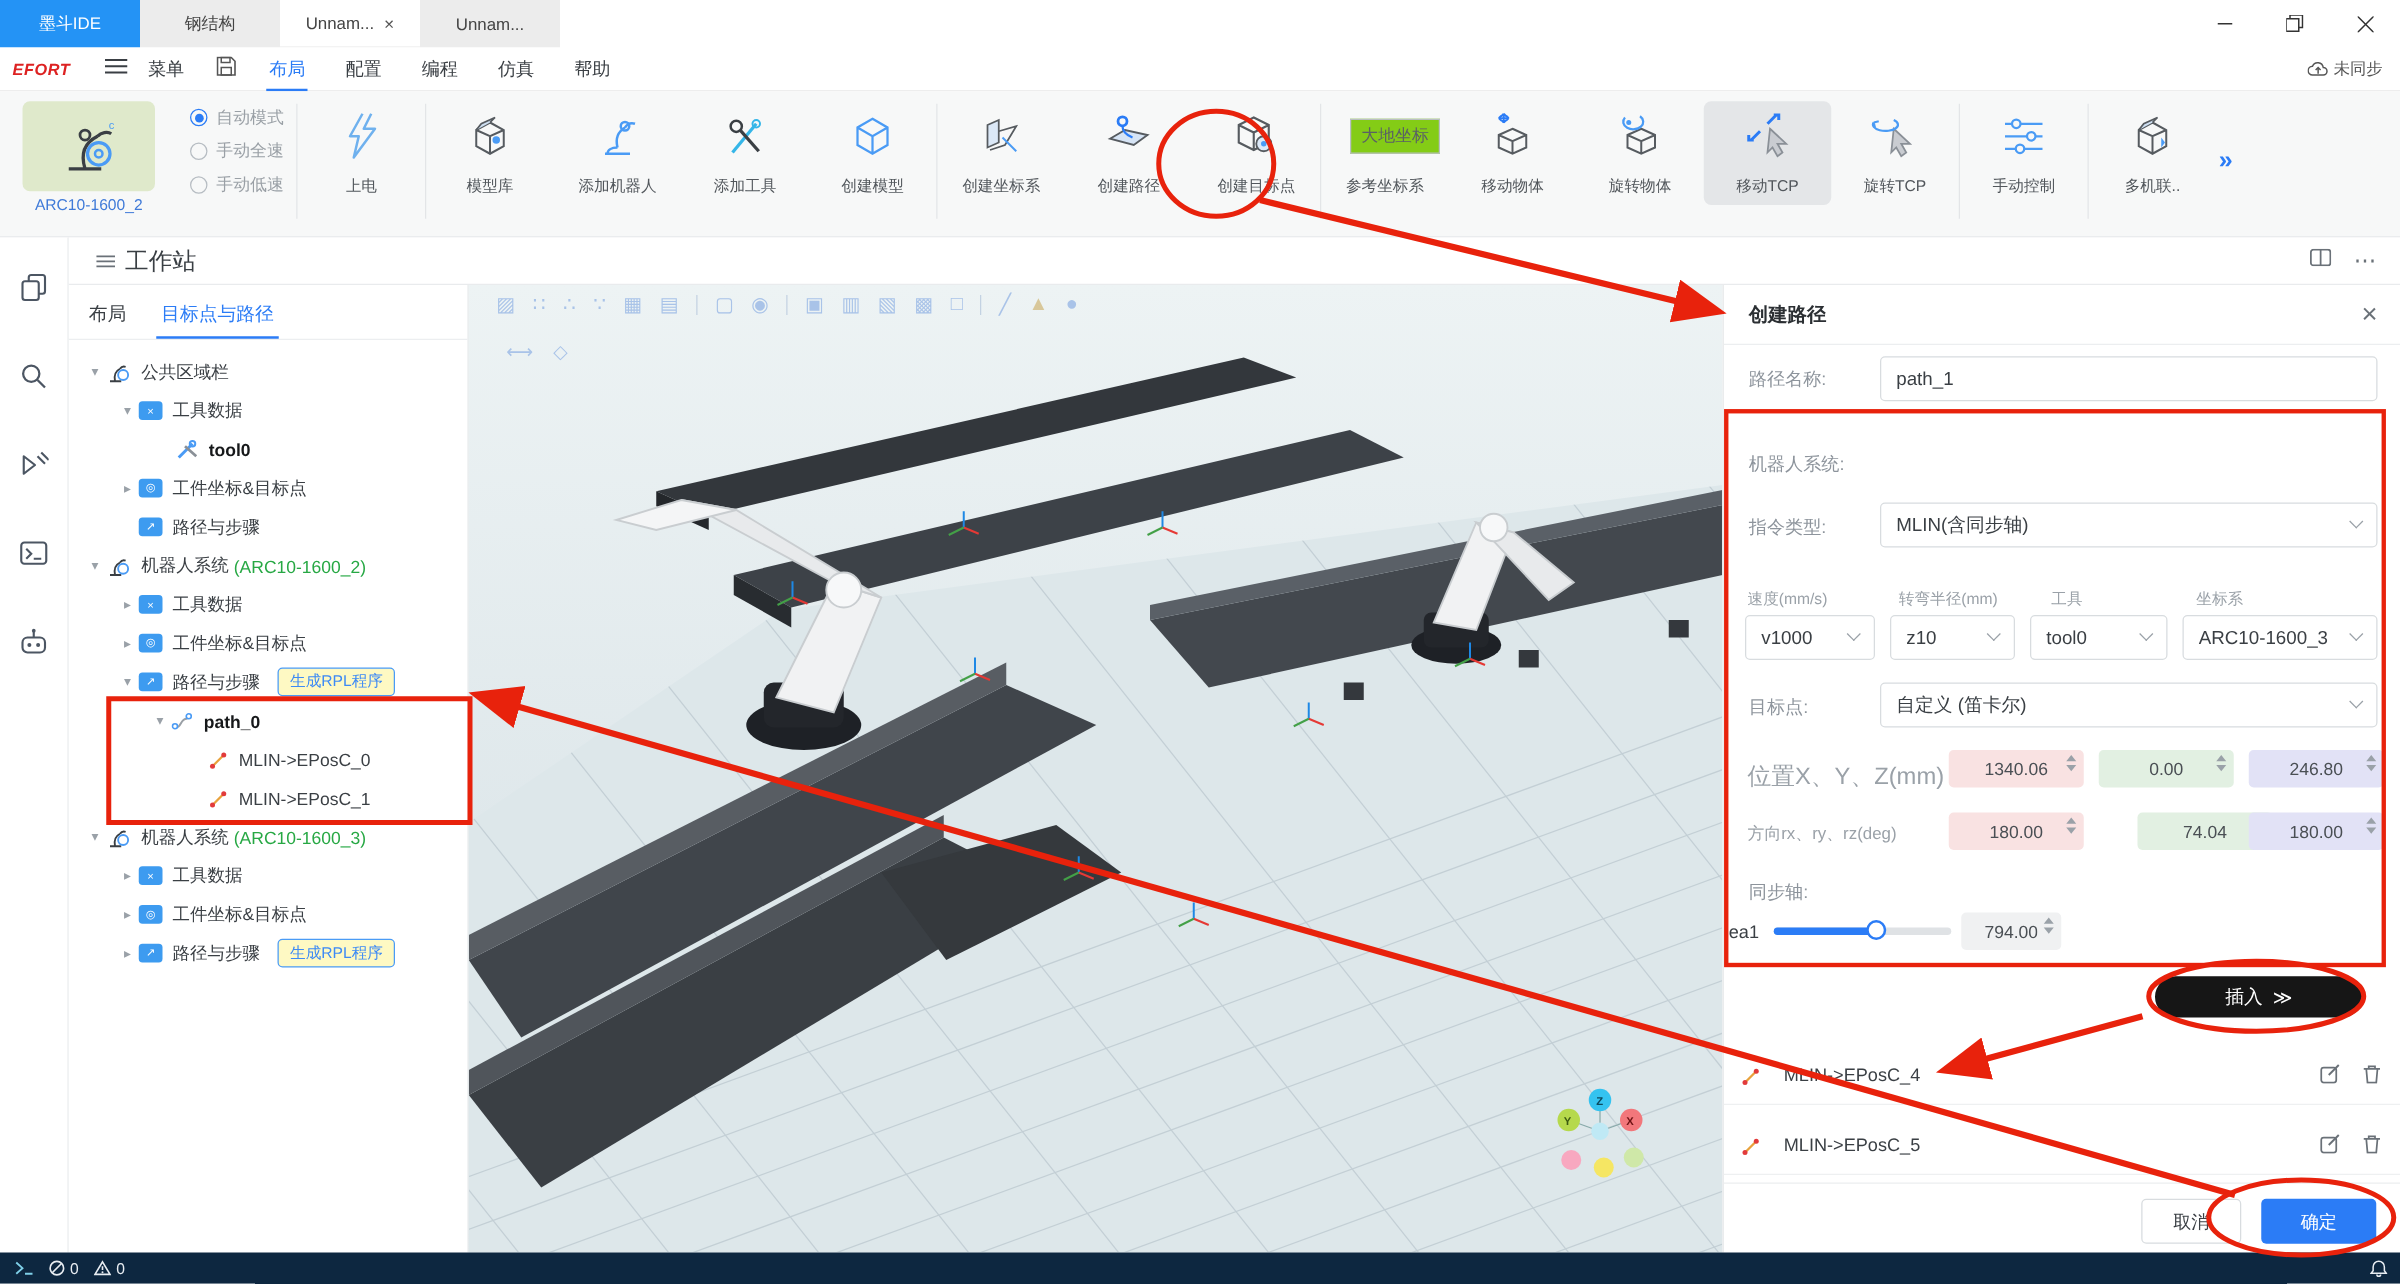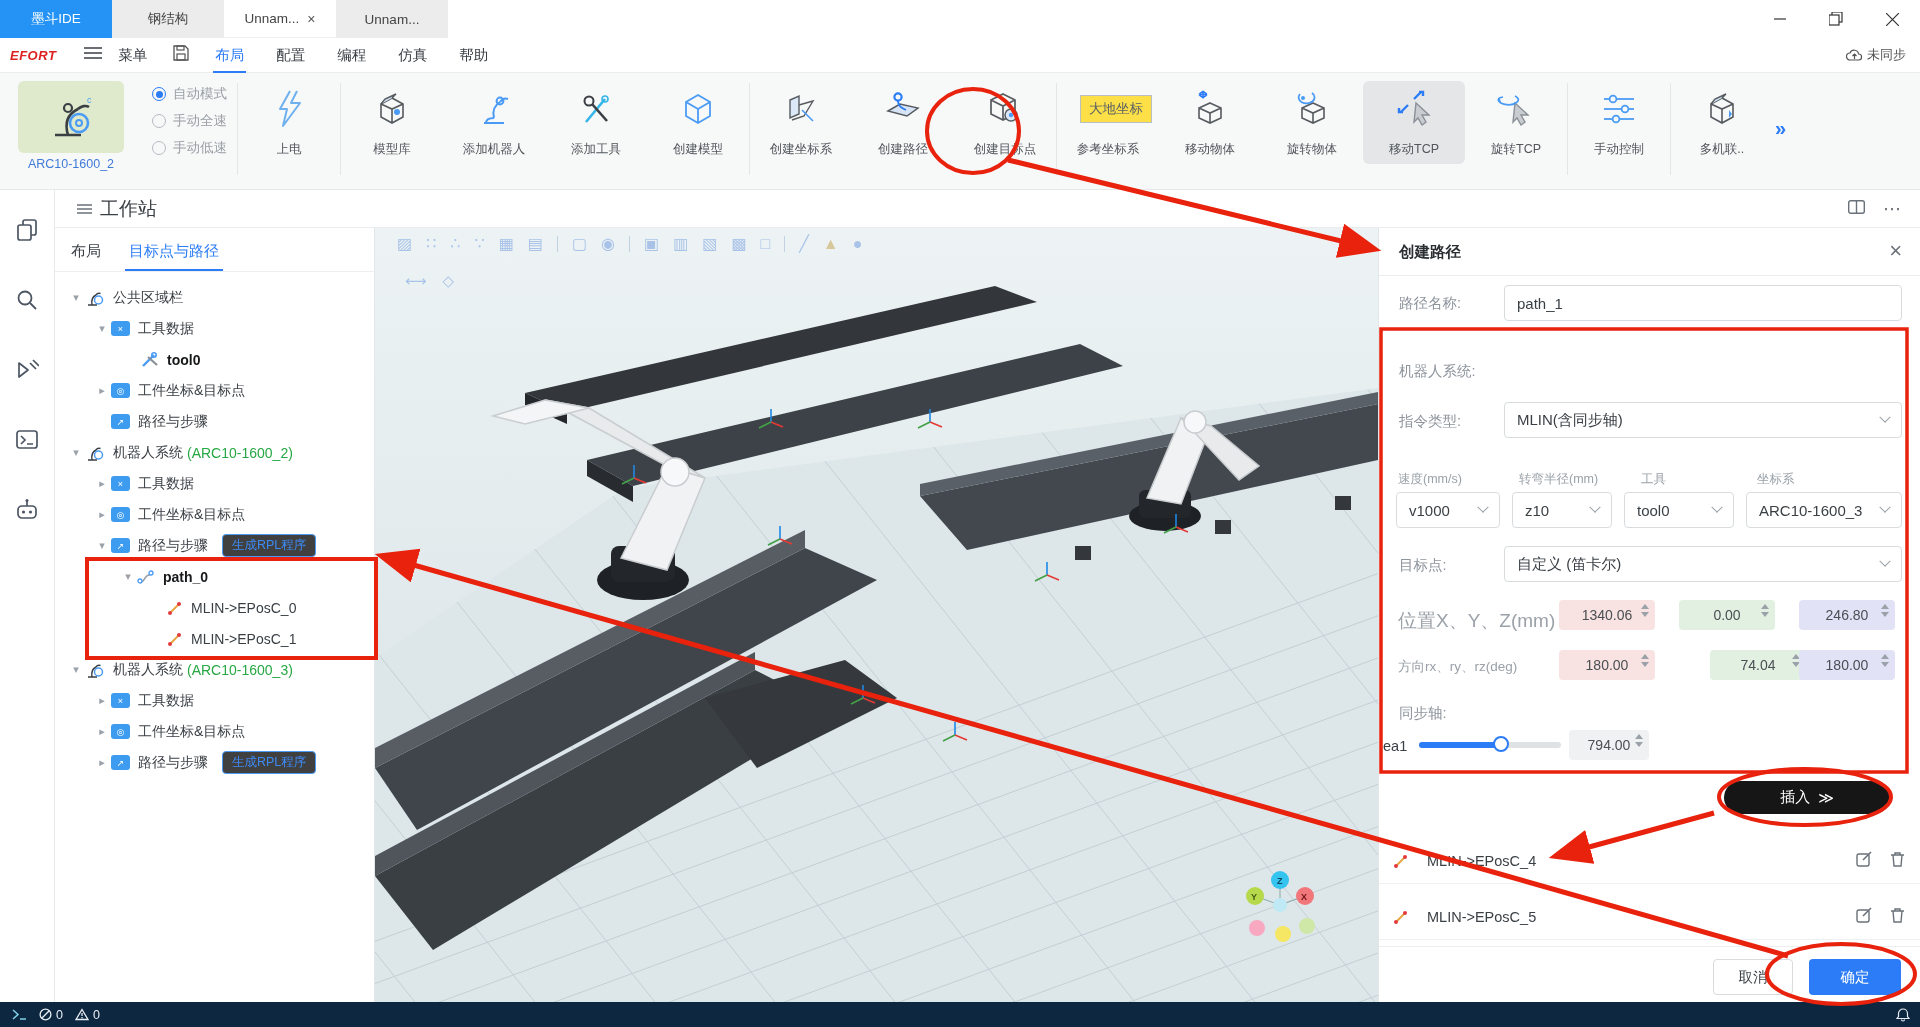--- a/index.html
+++ b/index.html
@@ -33,21 +33,21 @@
   .modes { margin:12px 10px 0 22px; display:flex; flex-direction:column; gap:9px; }
   .mode { display:flex; align-items:center; gap:7px; font-size:13.5px; color:#9aa0a6; white-space:nowrap; }
   .radio { width:14px; height:14px; border:1.5px solid #b6bcc2; border-radius:50%; display:inline-flex; align-items:center; justify-content:center; }
   .radio.sel { border-color:#2b7cf6; }
   .radio.sel::after { content:""; width:7px; height:7px; border-radius:50%; background:#2b7cf6; }
   .tbtn { width:102px; margin-top:8px; display:flex; flex-direction:column; align-items:center; gap:4px; }
   .tbtn .ic { height:56px; display:flex; align-items:center; justify-content:center; }
   .tbtn .lbl { font-size:12.5px; color:#52575c; white-space:nowrap; overflow:hidden; max-width:98px; }
   .tbtn.activebg { background:#e4e6e8; border-radius:6px; padding-bottom:6px; }
   .tsep { width:1px; height:92px; background:#e3e5e7; margin-top:10px; }
-  .coordbadge { border:1px solid #b9bec4; color:#5a6066; font-size:13.5px; padding:4px 8px; background:#fde047;margin-left:16px; }
+  .coordbadge { border:1px solid #b9bec4; color:#5a6066; font-size:13.5px; padding:4px 8px; background:#84cc16;margin-left:16px; }
   .overflow { color:#2b7cf6; font-size:20px; font-weight:bold; margin:44px 4px 0 2px; }
 
   
   .leftrail { position:absolute; left:0; top:190px; width:55px; height:812px; background:#fff; border-right:1px solid #e8eaec; display:flex; flex-direction:column; align-items:center; padding-top:28px; gap:42px; }
 
   
   .workhead { position:absolute; left:55px; top:190px; width:1865px; height:38px; background:#fff; border-bottom:1px solid #e9ebed; display:flex; align-items:center; }
   .workhead .wtitle { display:flex; align-items:center; gap:8px; font-size:19px; color:#3a3f44; margin-left:22px; }
   .workhead .spacer { flex:1; }
   .whicon { margin-right:18px; color:#6a7178; }
@@ -58,39 +58,39 @@
   .treetab { font-size:15px; color:#3a3f44; padding-bottom:10px; position:relative; cursor:pointer; }
   .treetab.active { color:#2b7cf6; }
   .treetab.active::after { content:""; position:absolute; left:-4px; right:-4px; bottom:0; height:2.5px; background:#2b7cf6; }
   .tree { padding-top:10px; }
   .trow { height:31px; display:flex; align-items:center; font-size:14px; color:#3a3f44; white-space:nowrap; }
   .exp { width:18px; text-align:center; color:#9aa1a8; font-size:11px; flex:none; }
   .ticon { margin-right:8px; display:inline-flex; flex:none; }
   .folder { width:19px; height:15px; background:#3d9bf0; border-radius:3px; color:#fff; font-size:9px; display:inline-flex; align-items:center; justify-content:center; }
   .tlabel.bold { font-weight:bold; color:#16181a; }
   .tsuffix { color:#27a844; margin-left:4px; }
-  .rplbtn { margin-left:14px; border:1px solid #4a9bf5; color:#3d8af5; background:#404040; border-radius:4px; font-size:12.5px; padding:2px 9px; cursor:pointer; }
+  .rplbtn { margin-left:14px; border:1px solid #4a9bf5; color:#3d8af5; background:#fef9c3; border-radius:4px; font-size:12.5px; padding:2px 9px; cursor:pointer; }
 
   
   .viewport { position:absolute; left:375px; top:228px; width:1003px; height:774px; background:linear-gradient(#edf3f4,#d4dfe4); overflow:hidden; }
   .vtoolrow { position:absolute; left:22px; top:6px; display:flex; align-items:center; gap:14px; color:#a9c3e8; font-size:16px; }
   .vtoolrow .vsep { width:1px; height:16px; background:#c3d2e2; }
   .vtoolrow2 { position:absolute; left:30px; top:44px; display:flex; gap:16px; color:#a9c3e8; font-size:15px; }
   .scene { position:absolute; left:0; top:0; }
 
   
   .dialog { position:absolute; left:1378px; top:228px; width:542px; height:774px; background:#fff; border-left:1px solid #e3e6e8; font-size:14.5px; }
   .dtitle { position:absolute; left:20px; top:14px; font-size:15.5px; font-weight:bold; color:#2b2f33; }
   .dclose { position:absolute; right:18px; top:10px; font-size:22px; color:#6a7178; cursor:pointer; }
   .dhr { position:absolute; left:0; top:47px; width:542px; height:1px; background:#eceef0; }
   .dlabel { position:absolute; color:#8d949c; }
   .dsel, .dinput { position:absolute; border:1px solid #d8dcdf; border-radius:4px; background:#fff; display:flex; align-items:center; padding:0 12px; color:#3a3f44; font-size:15px; overflow:hidden; white-space:nowrap; }
   .dsel .chev { margin-left:auto; width:8px; height:8px; border-right:1.6px solid #9aa1a8; border-bottom:1.6px solid #9aa1a8; transform:rotate(45deg) translate(-2px,-2px); flex:none; }
   .collabel { position:absolute; font-size:12.5px; color:#9aa1a8; white-space:nowrap; }
-  .spin { position:absolute; height:30px; width:96px; border-radius:4px; display:flex; align-items:center; justify-content:center; font-size:14px; color:#4a4f54; }
+  .spin { position:absolute; height:30px; width:108px; border-radius:4px; display:flex; align-items:center; justify-content:center; font-size:14px; color:#4a4f54; }
   .spin.pink { background:#f9e2e2; }
   .spin.green { background:#e2f0e2; }
   .spin.purple { background:#e2e2f6; }
   .spin.gray { background:#f0f1f2; }
   .updown { position:absolute; right:6px; top:4px; display:flex; flex-direction:column; gap:3px; }
   .updown i { width:0; height:0; border-left:4px solid transparent; border-right:4px solid transparent; }
   .updown .u { border-bottom:5px solid #9aa1a8; }
   .updown .d { border-top:5px solid #9aa1a8; }
   .sliderwrap { position:absolute; left:40px; top:514px; width:142px; height:6px; background:#dfe2e5; border-radius:3px; }
   .sliderfill { width:55%; height:6px; background:#2b7cf6; border-radius:3px; }

